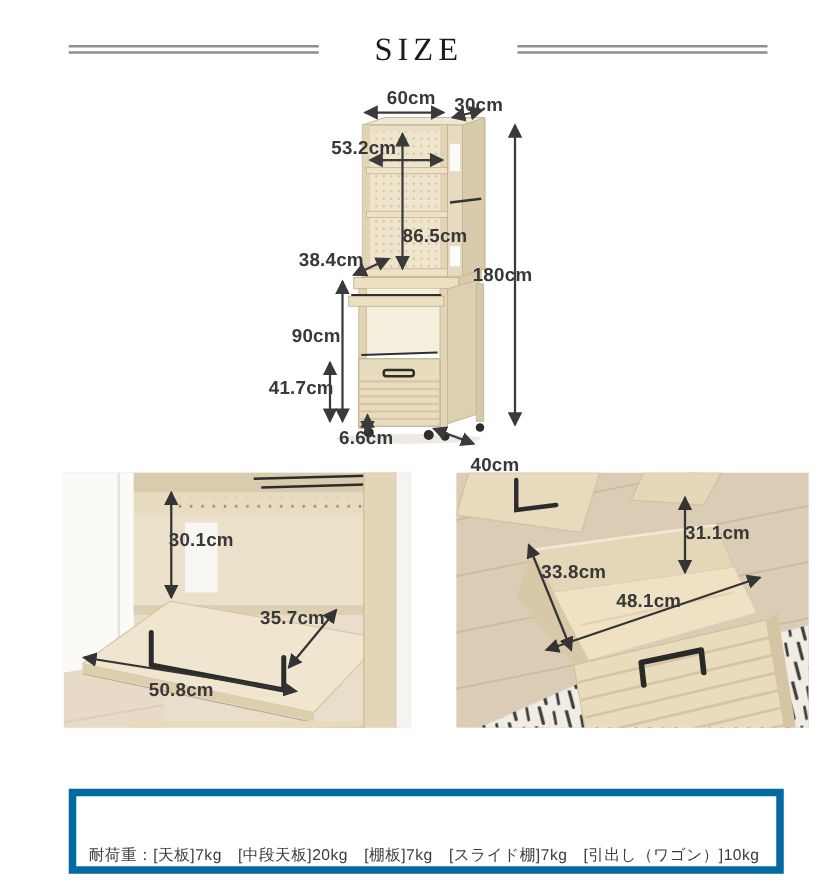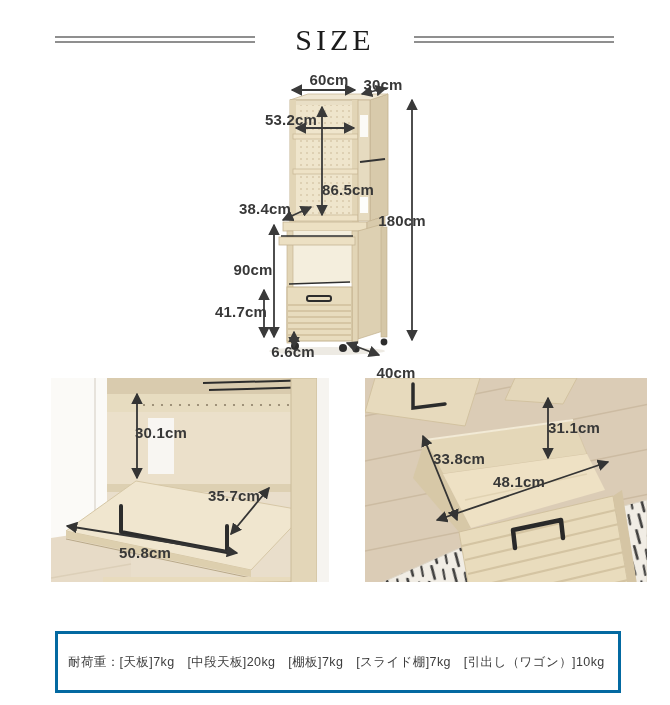--- a/index.html
+++ b/index.html
@@ -1,30 +1,30 @@
 <!DOCTYPE html>
 <html><head>
 <meta charset="utf-8">
 <style>
   html,body{margin:0;padding:0;}
   body{width:670px;height:705px;background:#ffffff;position:relative;overflow:hidden;
        font-family:"Liberation Sans",sans-serif;}
   .rule{position:absolute;top:36px;width:200px;height:3px;
         border-top:2px solid #8f8f8f;border-bottom:2px solid #8f8f8f;}
   .title{position:absolute;left:335px;top:40px;transform:translate(-50%,-50%);
-         font-family:"Liberation Serif",serif;font-size:30px;letter-spacing:4px;color:#1b1b1b;}
+         font-family:"Liberation Serif",serif;font-size:26px;letter-spacing:4px;color:#1b1b1b;}
   .dim{position:absolute;transform:translate(-50%,-50%);font-weight:bold;font-size:15px;
        color:#383838;white-space:nowrap;letter-spacing:.2px;}
   #diagram{position:absolute;left:215px;top:55px;width:235px;height:315px;}
   .photo{position:absolute;top:378px;height:204px;overflow:hidden;background:#efe9df;}
   #photo-left{left:51px;width:278px;}
   #photo-right{left:340px;width:282px;margin-left:25px;}
   .photo svg,#diagram svg{position:absolute;left:0;top:0;}
   #capacity{position:absolute;left:55px;top:631px;width:560px;height:56px;
-            border:3px solid #0369a1;background:#fff;display:flex;align-items:center;}
+            border:6px solid #0369a1;background:#fff;display:flex;align-items:flex-end;}
   #capacity span{padding-left:10px;font-size:12.5px;color:#3c3c3c;letter-spacing:.4px;}
 </style>
 </head>
 <body>
 
 <div class="rule" style="left:55px"></div>
 <div class="title">SIZE</div>
 <div class="rule" style="left:414px"></div>
 
 <div id="diagram">

